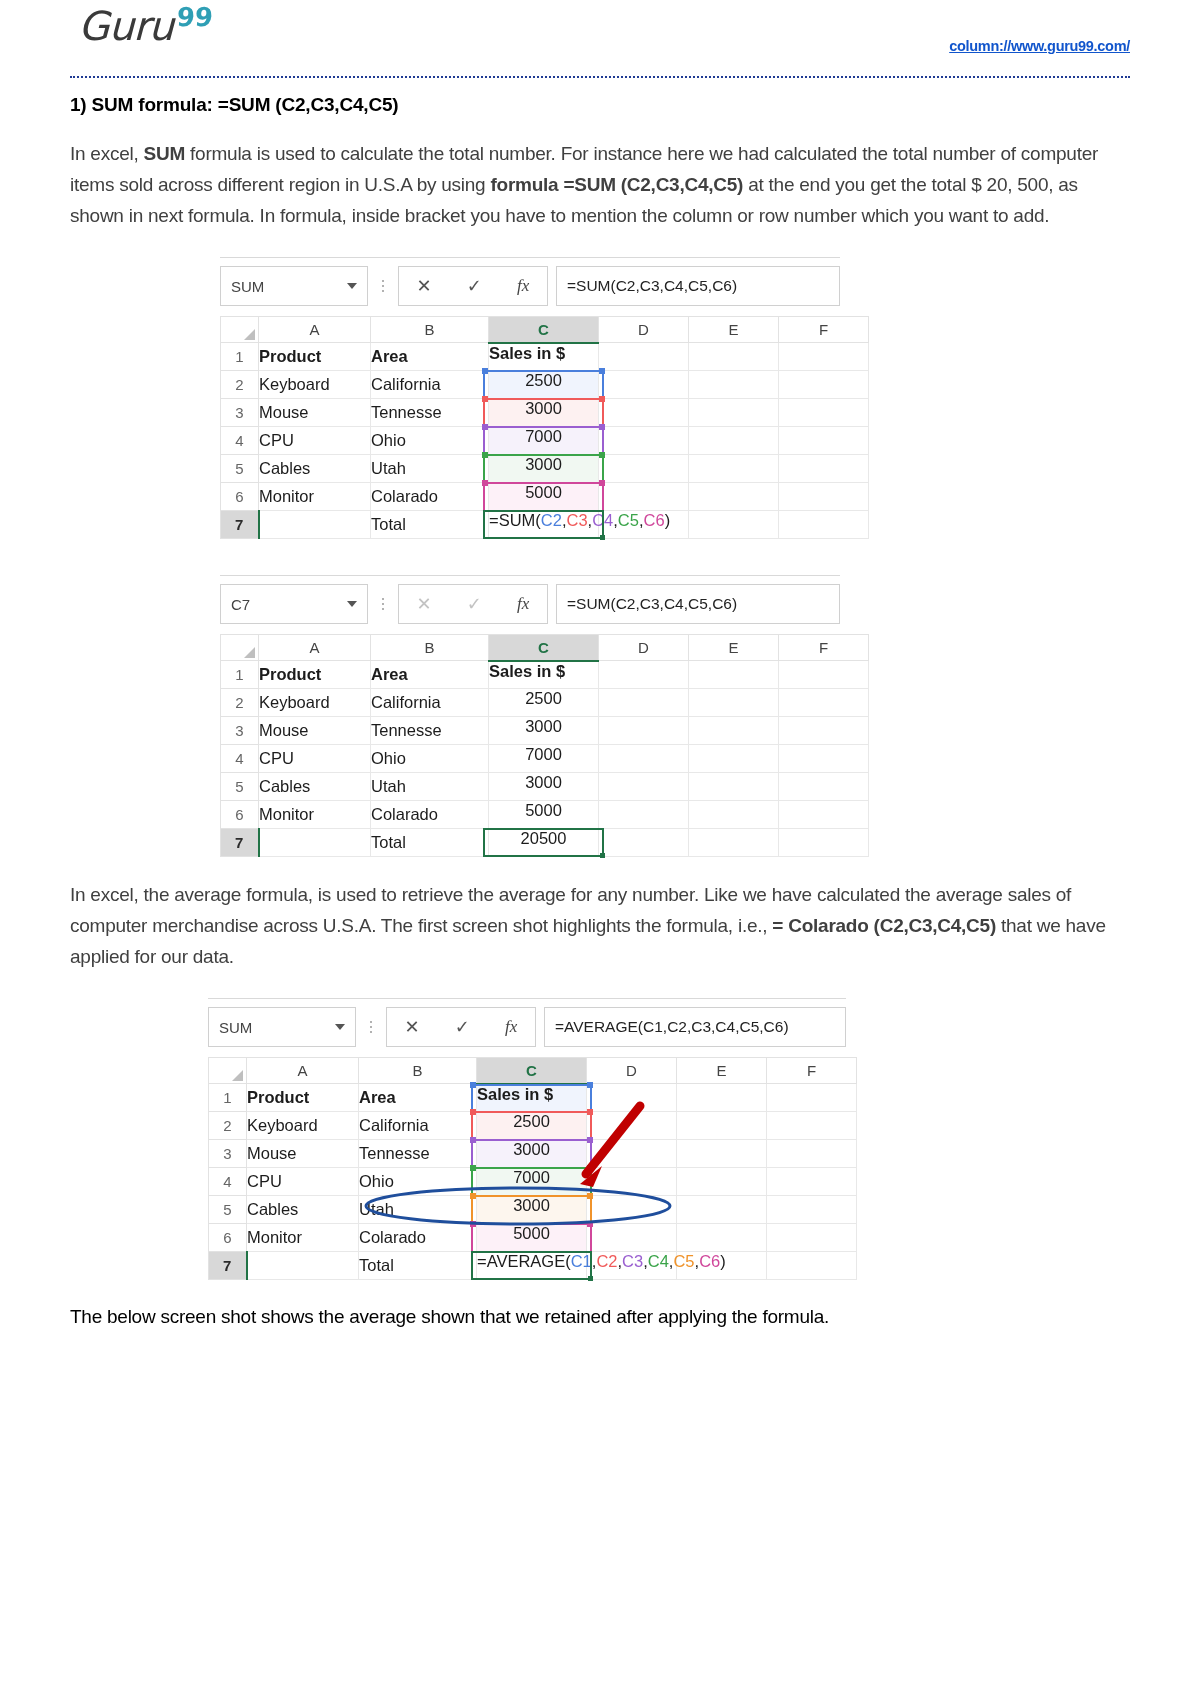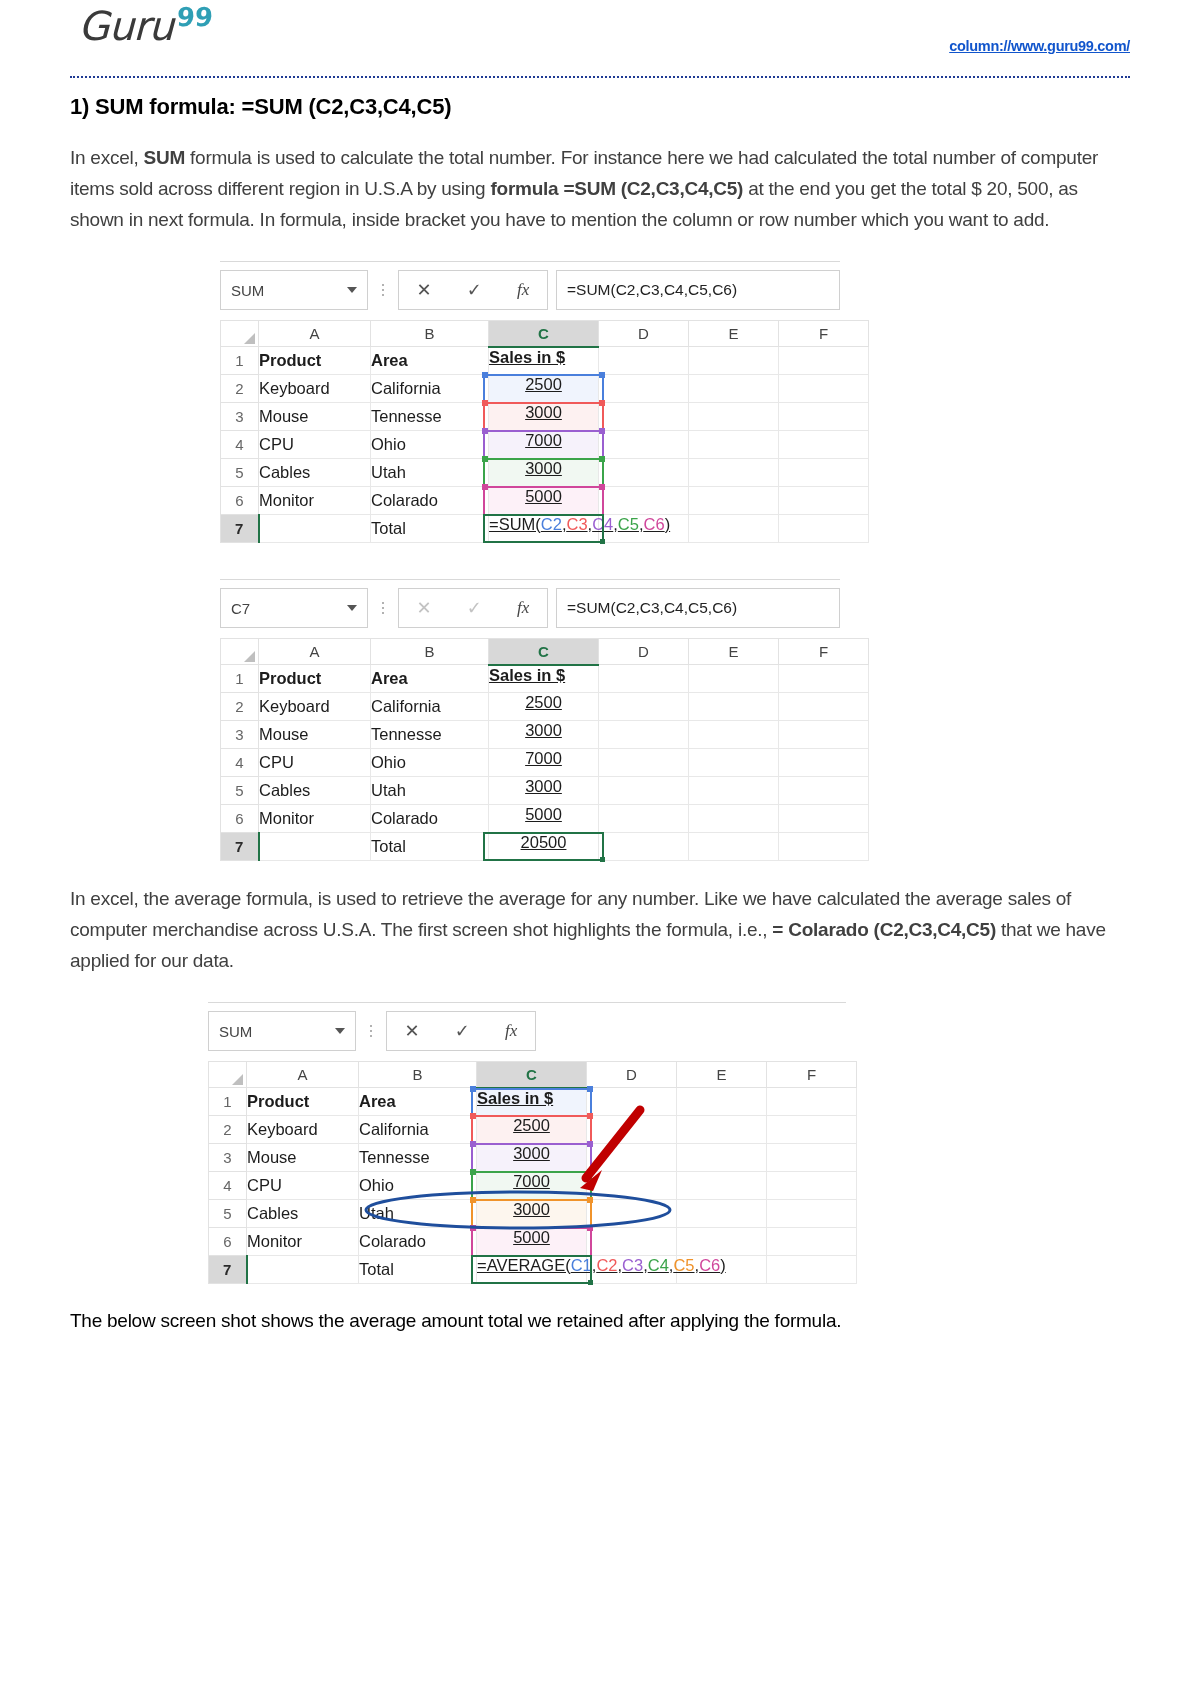--- a/index.html
+++ b/index.html
@@ -39,21 +39,21 @@
     position:relative;
     border-top:2px dotted #1f3a93;
     margin:4px 0 0 0;
     height:0;
     color:#1f3a93;
   }
 
   
   h2.sec {
     font-family:"Liberation Sans", sans-serif;
-    font-size:22px; font-weight:700; color:#000;
+    font-size:19px; font-weight:700; color:#000;
     margin:16px 0 0 0; letter-spacing:-0.2px;
   }
   p.body {
     font-family:"Liberation Sans", sans-serif;
     font-size:19px; line-height:31px; color:#404040;
     margin:22px 0 0 0; letter-spacing:-0.25px;
   }
   p.body b { font-weight:700; }
 
   
@@ -116,21 +116,21 @@
     border:1px solid #e8e8e8; height:28px; font-size:16.5px; padding:0 6px;
     color:#1c1c1c; background:#fff; white-space:nowrap; overflow:visible;
   }
   td.cell.b { font-weight:700; }
   td.num { text-align:center; }
   td.empty { }
   .cA { width:112px; } .cB { width:118px; } .cC { width:110px; }
   .cD { width:90px; } .cE { width:90px; } .cF { width:90px; }
 
   
-  .refwrap { position:relative; height:100%; display:block;text-decoration:underline; }
+  .refwrap { position:relative; height:100%; display:block; }
   .refbox {
     position:absolute; left:-6px; right:-6px; top:-1px; bottom:-1px;
     pointer-events:none;
   }
   .refbox .side { position:absolute; top:0; bottom:0; width:2px; }
   .refbox .side.l { left:0; } .refbox .side.r { right:0; }
   .refbox .top { position:absolute; left:0; right:0; top:0; height:2px; }
   .refbox .hnd { position:absolute; width:6px; height:6px; }
   .refbox .hnd.tl { left:-1px; top:-2px; } .refbox .hnd.tr { right:-1px; top:-2px; }
 
@@ -435,20 +435,23 @@
         <div class="dots">
           <i></i>
           <i></i>
           <i></i>
         </div>
         <div class="xbtns">
           <span class="gl">✕</span>
           <span class="gl">✓</span>
           <span class="fx">fx</span>
         </div>
+        <div class="fbar">
+          <span>=AVERAGE(C1,C2,C3,C4,C5,C6)</span>
+        </div>
       </div>
       <table class="grid">
         <tbody>
           <tr class="hdr-row">
             <td class="rn corner"></td>
             <td class="cA">A</td>
             <td class="cB">B</td>
             <td class="cC selcol">C</td>
             <td class="cD">D</td>
             <td class="cE">E</td>
@@ -571,14 +574,14 @@
       </table>
       <svg class="anno" width="640" height="300" viewBox="0 0 640 300" style="left:0;top:-10px;">
         <g>
           <path d="M 432 118 L 378 186" stroke="#c00000" stroke-width="9" stroke-linecap="round"></path>
           <path d="M 372 196 L 394 178 L 385 199 Z" fill="#c00000"></path>
         </g>
         <ellipse cx="310" cy="218" rx="152" ry="18" fill="none" stroke="#1f4e9c" stroke-width="3"></ellipse>
       </svg>
     </div>
 
-  <p class="caption-note">The below screen shot shows the average amount total we retained after applying the formula.</p>
+  <p class="caption-note">The below screen shot shows the average shown that we retained after applying the formula.</p>
 </div>
 
 </body></html>

